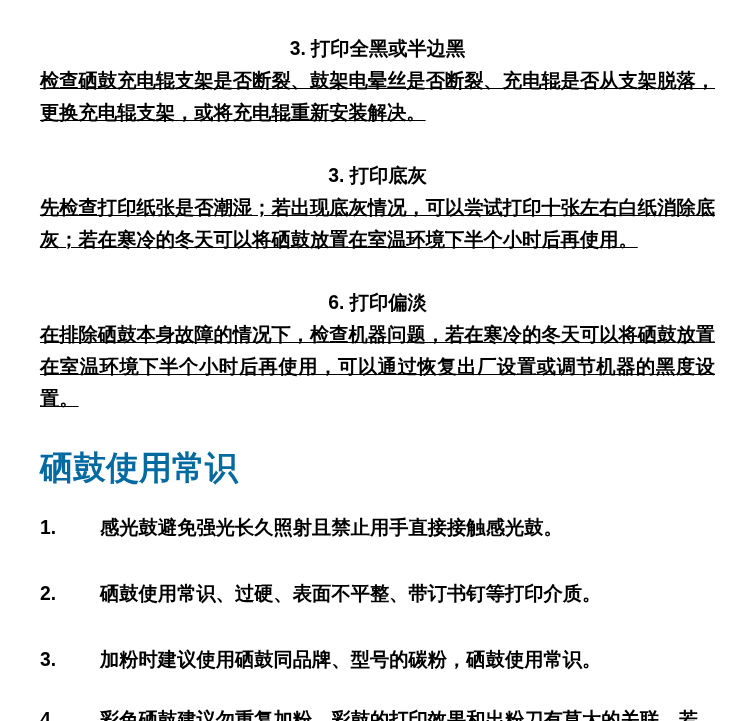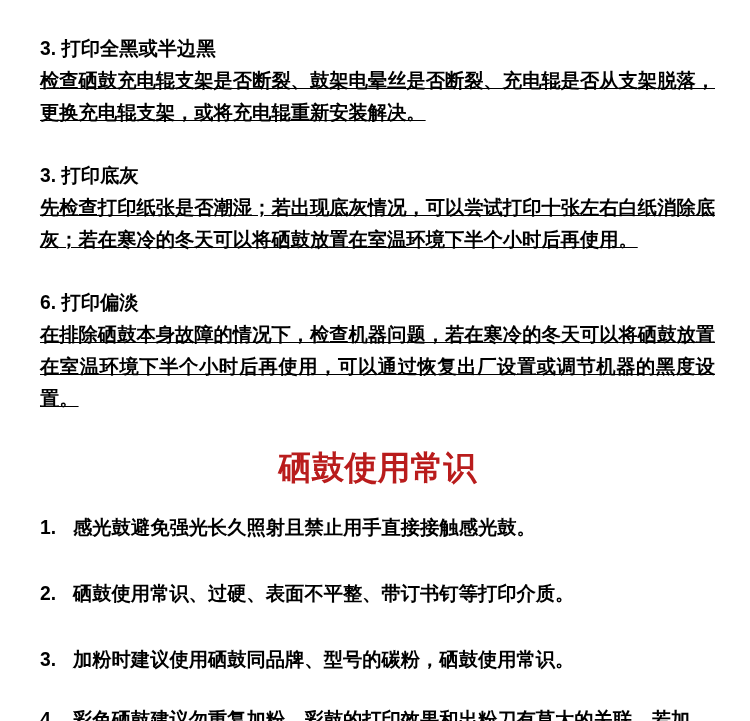--- a/index.html
+++ b/index.html
@@ -21,32 +21,32 @@
     padding: 33px 35px 0 40px;
   }
   .section {
     font-size: 19.3px;
     line-height: 32px;
     margin: 0 0 31px 0;
     letter-spacing: 0;
   }
   .section-heading {
     white-space: nowrap;
+    text-align: center;
   }
   .section-body {
     text-align: justify;
     text-justify: inter-ideograph;
     text-decoration: underline;
   }
   .page-title {
     margin-top: 25px;
     font-size: 33px;
     line-height: 44px;
-    text-align: center;
-    color: #b91c1c;
+    color: #0369a1;
   }
   .tips {
     margin-top: 22px;
     font-size: 19.3px;
     line-height: 32px;
   }
   .tip {
     display: flex;
     margin-bottom: 34px;
   }
@@ -55,20 +55,21 @@
   }
   .tip:last-of-type {
     margin-bottom: 0;
   }
   .tip-num {
     width: 33px;
     flex-shrink: 0;
   }
   .tip-text {
     flex: 1;
+    margin-left: 27px;
   }
 </style>
 </head>
 <body>
 
 <div class="page">
 
   <div class="section">
     <div class="section-heading">3. 打印全黑或半边黑</div>
     <div class="section-body">检查硒鼓充电辊支架是否断裂、鼓架电晕丝是否断裂、充电辊是否从支架脱落，更换充电辊支架，或将充电辊重新安装解决。</div>

